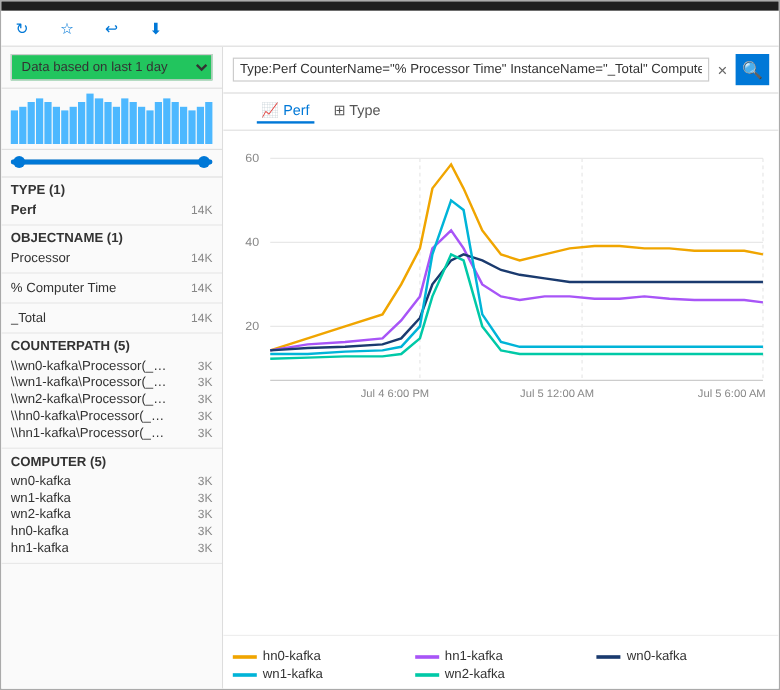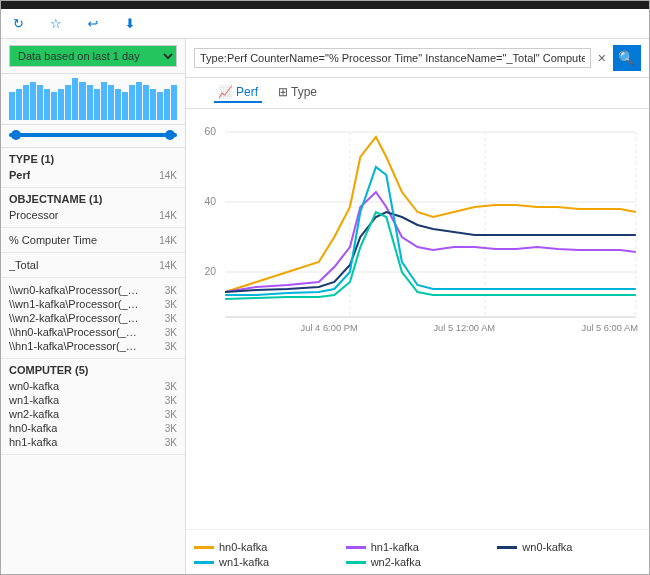--- a/index.html
+++ b/index.html
@@ -378,20 +378,21 @@
               <span class="facet-count">14K</span>
             </div>
           </div>
           <div class="facet-section">
             <div class="facet-item">
               <span style="overflow: hidden; text-overflow: ellipsis; white-space: nowrap; max-width: 130px; font-size: 11px;">_Total</span>
               <span class="facet-count">14K</span>
             </div>
           </div>
           <div class="facet-section">
+            <div class="facet-title">COUNTERPATH (5)</div>
             <div class="facet-item">
               <span style="overflow: hidden; text-overflow: ellipsis; white-space: nowrap; max-width: 130px; font-size: 11px;">\\wn0-kafka\Processor(_Total)\% Processor Time</span>
               <span class="facet-count">3K</span>
             </div>
             <div class="facet-item">
               <span style="overflow: hidden; text-overflow: ellipsis; white-space: nowrap; max-width: 130px; font-size: 11px;">\\wn1-kafka\Processor(_Total)\% Processor Time</span>
               <span class="facet-count">3K</span>
             </div>
             <div class="facet-item">
               <span style="overflow: hidden; text-overflow: ellipsis; white-space: nowrap; max-width: 130px; font-size: 11px;">\\wn2-kafka\Processor(_Total)\% Processor Time</span>

